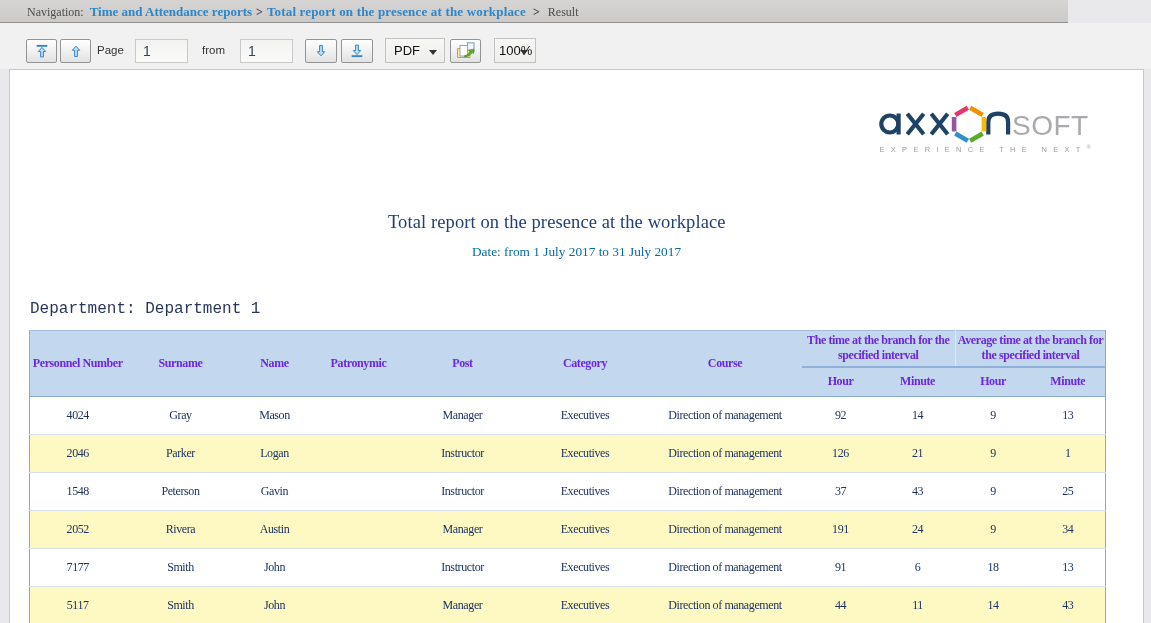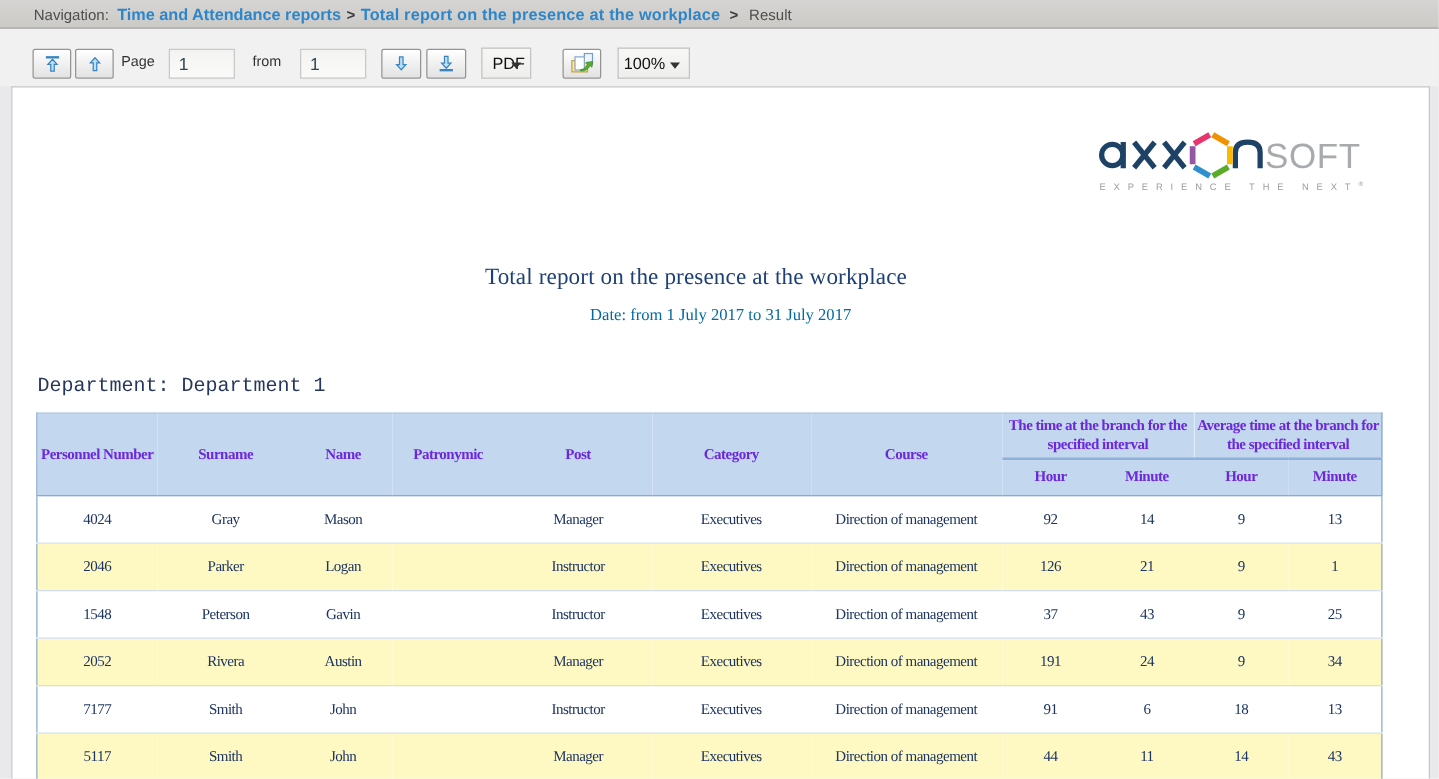--- a/index.html
+++ b/index.html
@@ -1,19 +1,19 @@
 <!DOCTYPE html>
 <html><head>
 <meta charset="utf-8">
 <style>
 * { margin:0; padding:0; box-sizing:border-box; }
 html,body { width:1151px; height:623px; overflow:hidden; }
 body { position:relative; background:#e9e9eb; font-family:"Liberation Sans", sans-serif; }
-.navbar { position:absolute; left:0; top:0; width:1151px; height:23px;
-  background:linear-gradient(#d6d5d3,#cbcac7); border-bottom:1px solid #8f8f8f; }
+.navbar { position:absolute; left:0; top:0; width:1068px; height:23px;
+  background:linear-gradient(#d6d5d3,#cbcac7); border-bottom:1px solid #8f8f8f;font-family:Liberation Serif, serif; }
 .navtxt { position:absolute; left:27px; top:1px; height:22px; line-height:22px; font-size:12px; color:#4d4d4d; white-space:nowrap; }
 .navtxt a { color:#2e86c9; font-weight:bold; font-size:13px; text-decoration:none; }
 .navtxt .sep { color:#3c3c3c; font-size:12px; font-weight:bold; margin:0 1px; }
 .toolbar { position:absolute; left:0; top:23px; width:1151px; height:46px; background:#f1f1f2; }
 .tbtn { position:absolute; height:24px; border:1px solid #949494; border-radius:2px;
   background:linear-gradient(#ffffff,#e2e2e2); display:flex; align-items:center; justify-content:center; }
 .tlabel { position:absolute; top:44px; font-size:11.5px; color:#333; }
 .tinput { position:absolute; top:39px; height:24px; width:53px; border:1px solid #c9c9c9;
   background:linear-gradient(#f3f3f1,#fafaf9); font-size:14px; color:#2e4756; padding-left:7px; line-height:22px; }
 .tselect { position:absolute; top:38px; height:25px; border:1px solid #c2c2c2;
@@ -73,30 +73,30 @@
     </svg>
 </div>
 <div class="tbtn" style="left:341px; top:39px; width:32px;">
   <svg width="16" height="16" viewBox="0 0 16 16">
       <g stroke="#3a85c0" stroke-width="1" fill="#bfdff5">
         <path d="M8 11.6 L11.7 7.5 L9.4 7.5 L9.4 2.1 L6.6 2.1 L6.6 7.5 L4.3 7.5 Z"></path>
         <rect x="3.2" y="12.7" width="9.6" height="0.9"></rect>
       </g>
     </svg>
 </div>
-<div class="tselect" style="left:385px; width:40px;">PDF<span class="arr"></span></div>
+<div class="tselect" style="left:385px; width:60px;">PDF<span class="arr"></span></div>
 <div class="tbtn" style="left:450px; top:39px; width:31px;">
   <svg width="20" height="18" viewBox="0 0 20 18">
     <rect x="11.5" y="0.8" width="6.5" height="8.5" fill="#eef5fc" stroke="#7a9cc0" stroke-width="1"></rect>
     <path d="M1.5 6.5 L1.5 15.5 L14 15.5 L14 8.5 L8 8.5 L6.5 6.5 Z" fill="#fbe89b" stroke="#c9a23c" stroke-width="1"></path>
     <rect x="4" y="3.5" width="7.5" height="10.5" fill="#ffffff" stroke="#8aa8c8" stroke-width="1"></rect>
     <path d="M8.5 13.6 C12.5 13.2 12.8 10.4 14.2 9.2 L12.8 7.9 L18 7.2 L17.6 11.8 L16.2 10.6 C14.8 12.4 13.5 14.8 8.5 14.8 Z" fill="#54b02c" stroke="#2f7d1d" stroke-width="0.5"></path>
   </svg>
 </div>
-<div class="tselect" style="left:494px; width:58px; padding-left:4px;">100%<span class="arr"></span></div>
+<div class="tselect" style="left:494px; width:42px; padding-left:4px;">100%<span class="arr"></span></div>
 <div class="page"></div>
 <svg style="position:absolute; left:876px; top:97px;" width="232" height="62" viewBox="0 0 232 62">
   <g fill="none" stroke="#1d4266" stroke-width="4.2">
     <circle cx="13.8" cy="27" r="8.5"></circle>
     <line x1="22.6" y1="16.5" x2="22.6" y2="37.5"></line>
     <line x1="31.3" y1="16.8" x2="47.7" y2="37.2"></line>
     <line x1="47.7" y1="16.8" x2="31.3" y2="37.2"></line>
     <line x1="55.3" y1="16.8" x2="71.7" y2="37.2"></line>
     <line x1="71.7" y1="16.8" x2="55.3" y2="37.2"></line>
     <path d="M112.3 37.5 L112.3 25 Q112.3 16.7 122.2 16.7 Q132.1 16.7 132.1 25 L132.1 37.5"></path>

